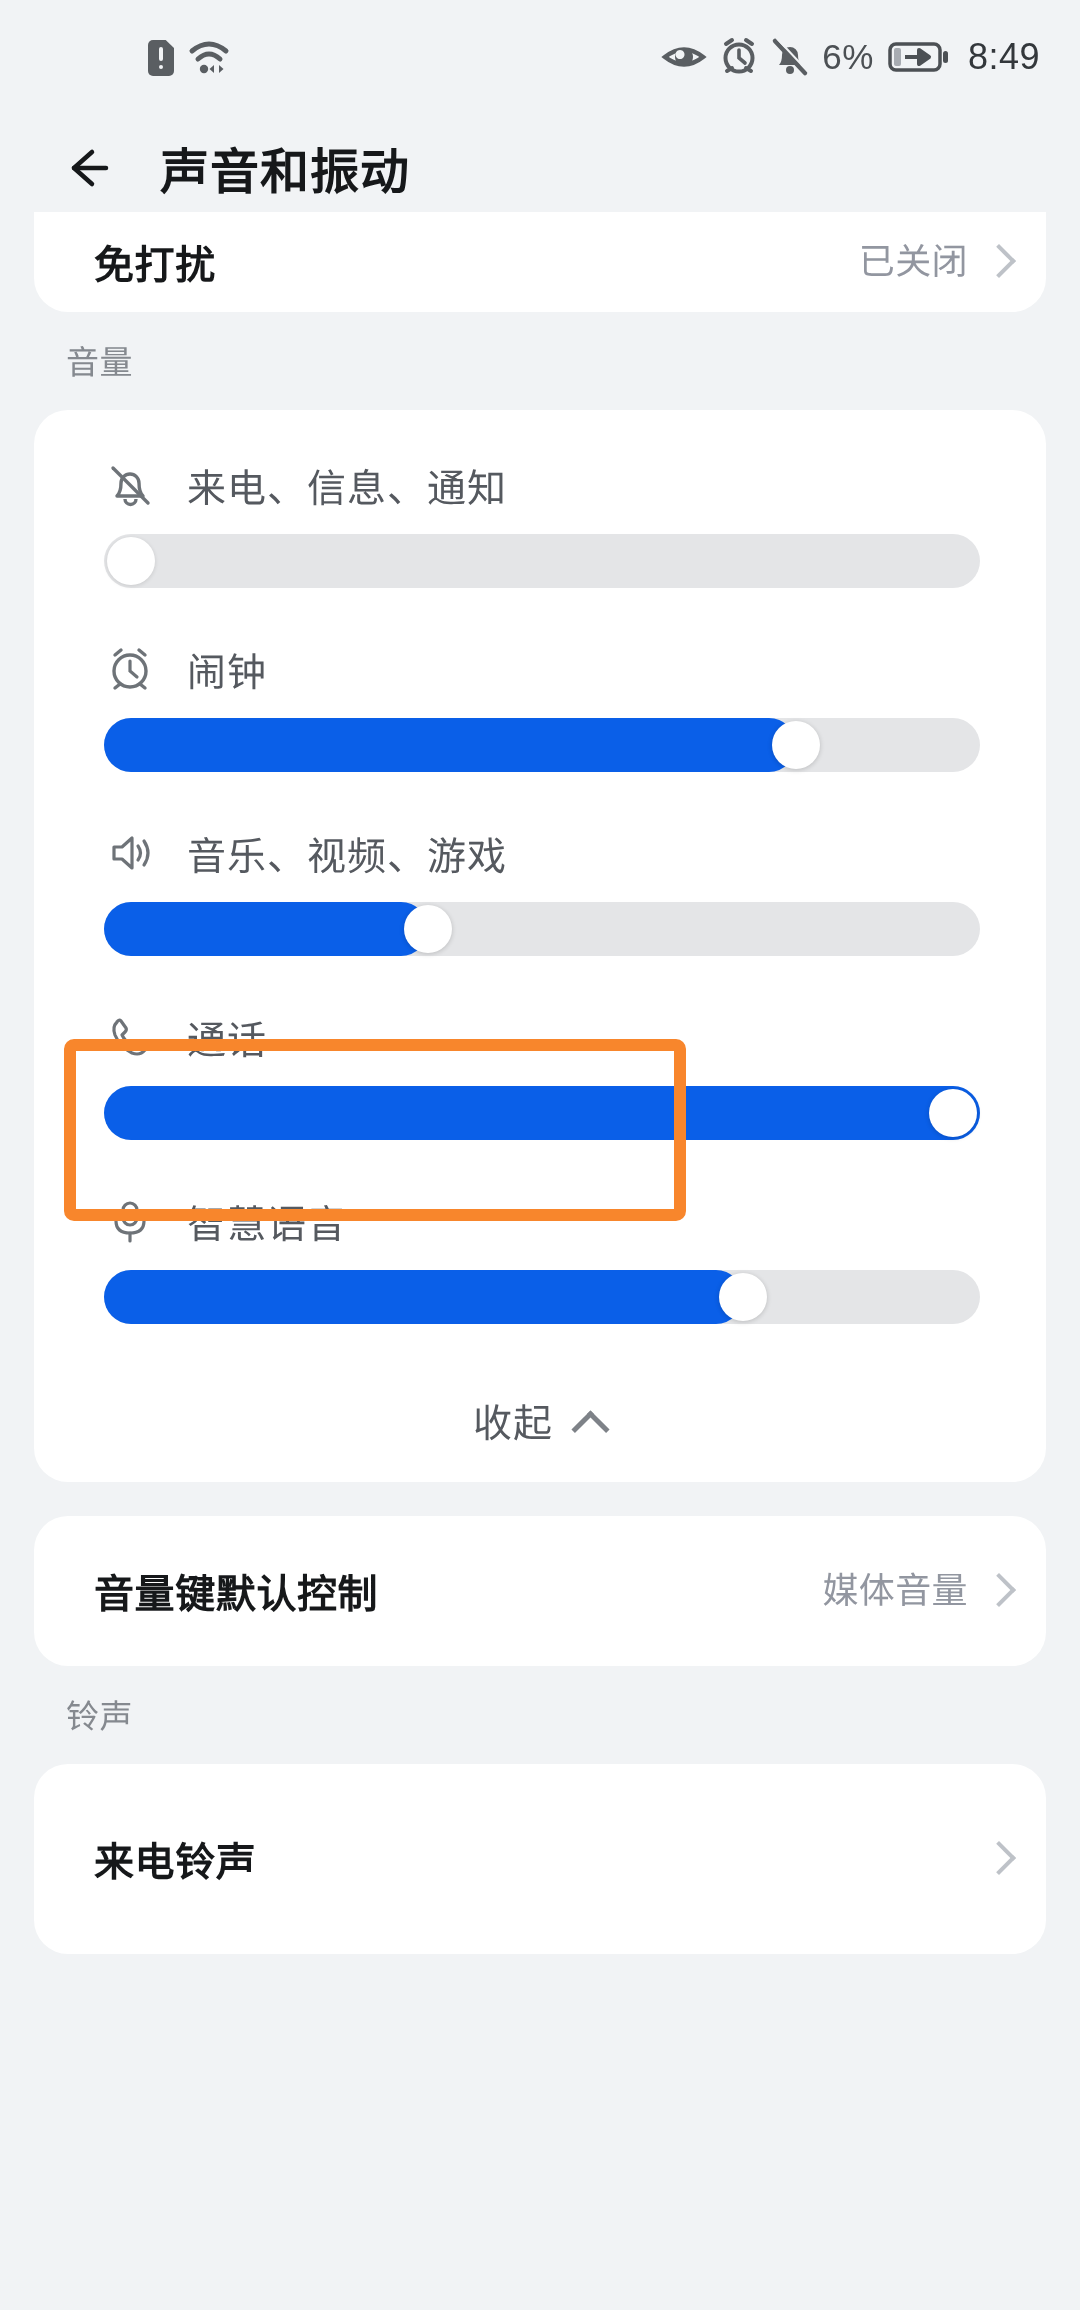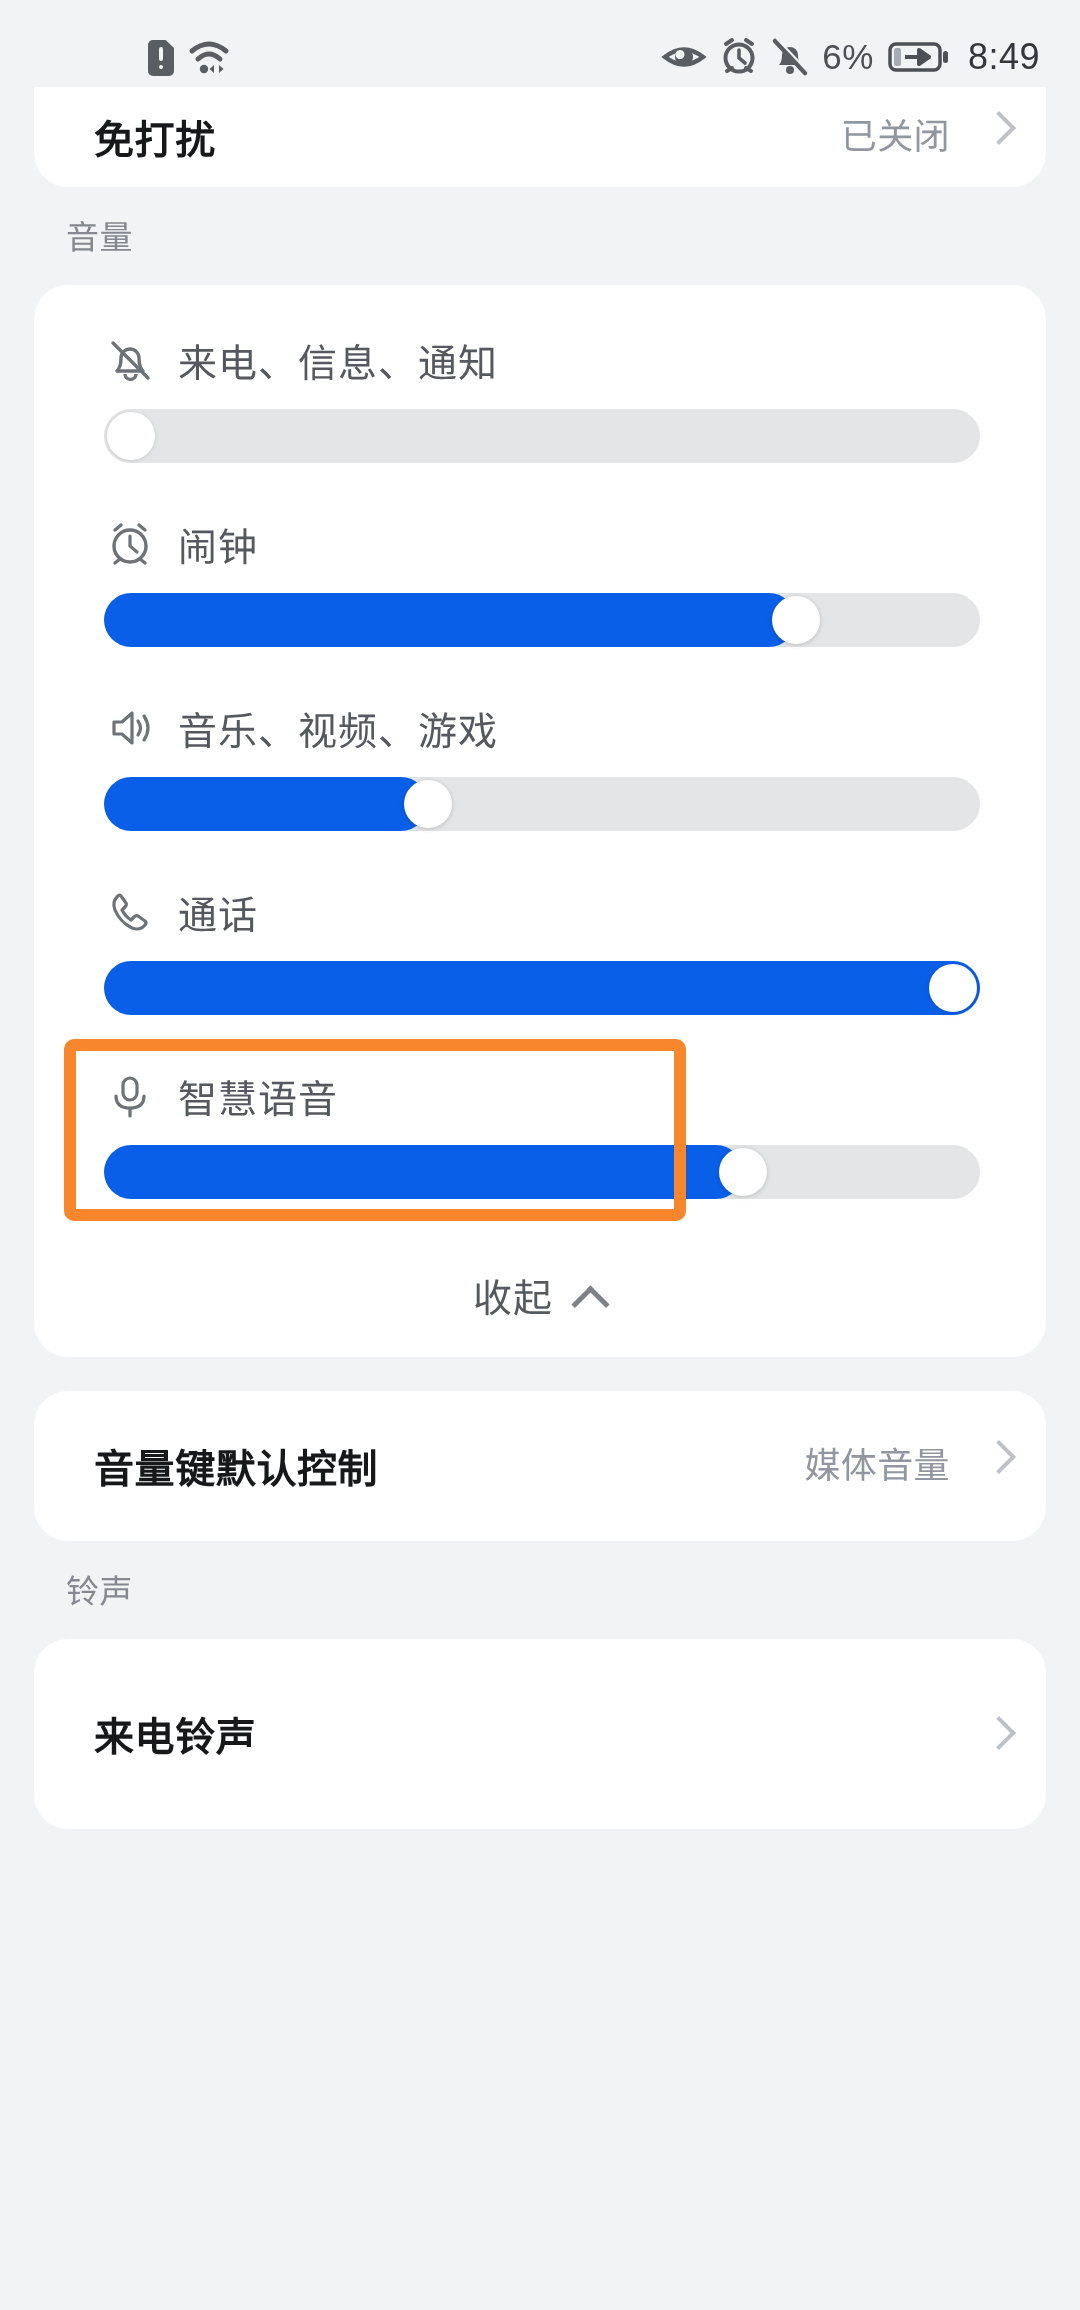--- a/index.html
+++ b/index.html
@@ -75,21 +75,21 @@
   }
 
   .row {
     display:flex; align-items:center; justify-content:space-between;
     padding:0 42px; min-height:118px;
   }
   .row-label {
     font-size:40px; color:#16181A; font-weight:bold; letter-spacing:0.6px;margin-left:18px;
   }
   .row-right {
-    display:flex; align-items:flex-start; gap:36px;
+    display:flex; align-items:center; gap:18px;
   }
   .row-value {
     font-size:36px; color:#9296A0; letter-spacing:0.4px; text-align:right;
     line-height:1.35;
   }
   .chev {
     width:18px; height:32px; position:relative; flex:0 0 auto;
   }
   .chev::before {
     content:""; position:absolute; left:1px; top:3px;
@@ -100,21 +100,21 @@
 
   .section-head {
     font-size:33px; color:#85898F; letter-spacing:0.5px;
     padding:24px 0 26px 66px;
   }
 
   
   .vol-card { padding:28px 0 0 0; }
   .vol-item { padding:0 0 0 0; }
   .vol-head {
-    display:flex; align-items:center; gap:22px;
+    display:flex; align-items:center; gap:31px;
     padding:18px 0 10px 70px; height:86px;
   }
   .vol-name {
     font-size:39px; color:#55595F; letter-spacing:1px;
   }
   .vicon { width:52px; height:52px; position:relative; flex:0 0 auto; }
 
   .slider {
     position:relative; height:54px; margin:10px 66px 34px 70px;
     border-radius:27px; background:#E4E5E7;
@@ -199,20 +199,29 @@
         <rect x="6" y="7" width="7" height="18" rx="2" fill="#A8ACB2"></rect>
         <path d="M17 16 L38 16 M31 9 L41 16 L31 23 Z" stroke="#4C5054" stroke-width="4" fill="#4C5054" stroke-linejoin="round"></path>
         <rect x="55" y="10" width="5" height="12" rx="2.5" fill="#4C5054"></rect>
       </svg>
       <span class="sb-clock">8:49</span>
     </div>
   </div>
 
   <div class="content">
 
+    <div class="titlebar">
+      <span class="back-arrow">
+        <svg width="52" height="52" viewBox="0 0 52 52">
+          <path d="M30 10 L12 26 L30 42" stroke="#16181A" stroke-width="4.5" fill="none" stroke-linecap="round" stroke-linejoin="round"></path>
+          <path d="M12 26 L44 26" stroke="#16181A" stroke-width="4.5" stroke-linecap="round"></path>
+        </svg>
+      </span>
+      <span class="page-title">声音和振动</span>
+    </div>
 
     <div class="card" style="height:100px;overflow:hidden;border-radius:0 0 34px 34px;margin-top:-18px;">
       <div class="row" style="min-height:100px;padding-top:0;">
         <span class="row-label">免打扰</span>
         <span class="row-right">
           <span class="row-value">已关闭</span>
           <span class="chev"></span>
         </span>
       </div>
     </div>

